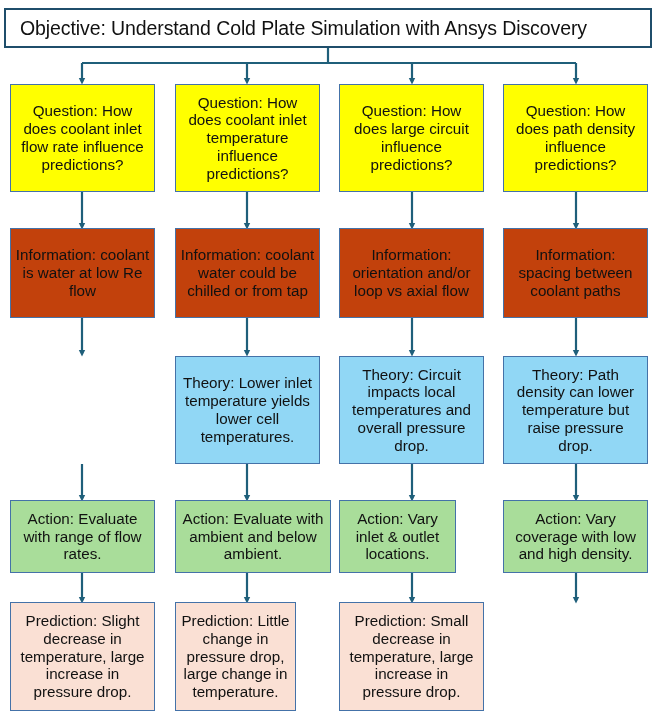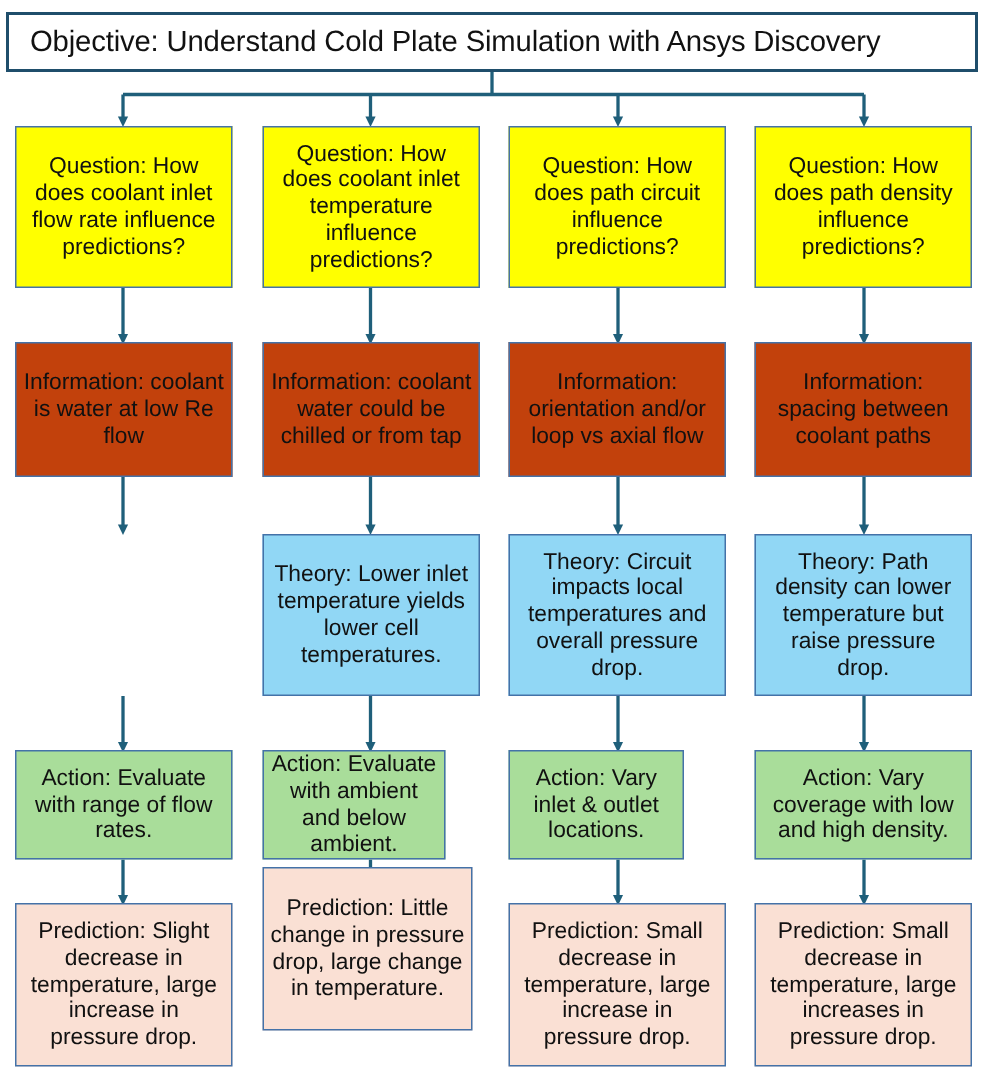--- a/index.html
+++ b/index.html
@@ -126,28 +126,27 @@
   <div class="node node-objective" style="left:4px; top:8px; width:648px; height:40px;">Objective: Understand Cold Plate Simulation with Ansys Discovery</div>
 
   <div class="node node-question" style="left:10px; top:84px; width:145px; height:108px;">Question: How does coolant inlet flow rate influence predictions?</div>
   <div class="node node-information" style="left:10px; top:228px; width:145px; height:90px;">Information: coolant is water at low Re flow</div>
   <div class="node node-action" style="left:10px; top:500px; width:145px; height:73px;">Action: Evaluate with range of flow rates.</div>
   <div class="node node-prediction" style="left:10px; top:602px; width:145px; height:109px;">Prediction: Slight decrease in temperature, large increase in pressure drop.</div>
 
   <div class="node node-question" style="left:175px; top:84px; width:145px; height:108px;">Question: How does coolant inlet temperature influence predictions?</div>
   <div class="node node-information" style="left:175px; top:228px; width:145px; height:90px;">Information: coolant water could be chilled or from tap</div>
   <div class="node node-theory" style="left:175px; top:356px; width:145px; height:108px;">Theory: Lower inlet temperature yields lower cell temperatures.</div>
-  <div class="node node-action" style="left:175px; top:500px; width:122px; height:73px;">Action: Evaluate with ambient and below ambient.</div>
-  <div class="node node-prediction" style="left:175px; top:578px; width:140px; height:109px;">Prediction: Little change in pressure drop, large change in temperature.</div>
+  <div class="node node-action" style="left:175px; top:500px; width:156px; height:73px;">Action: Evaluate with ambient and below ambient.</div>
+  <div class="node node-prediction" style="left:175px; top:602px; width:121px; height:109px;">Prediction: Little change in pressure drop, large change in temperature.</div>
 
-  <div class="node node-question" style="left:339px; top:84px; width:145px; height:108px;">Question: How does path circuit influence predictions?</div>
+  <div class="node node-question" style="left:339px; top:84px; width:145px; height:108px;">Question: How does large circuit influence predictions?</div>
   <div class="node node-information" style="left:339px; top:228px; width:145px; height:90px;">Information: orientation and/or loop vs axial flow</div>
   <div class="node node-theory" style="left:339px; top:356px; width:145px; height:108px;">Theory: Circuit impacts local temperatures and overall pressure drop.</div>
   <div class="node node-action" style="left:339px; top:500px; width:117px; height:73px;">Action: Vary inlet &amp; outlet locations.</div>
   <div class="node node-prediction" style="left:339px; top:602px; width:145px; height:109px;">Prediction: Small decrease in temperature, large increase in pressure drop.</div>
 
   <div class="node node-question" style="left:503px; top:84px; width:145px; height:108px;">Question: How does path density influence predictions?</div>
   <div class="node node-information" style="left:503px; top:228px; width:145px; height:90px;">Information: spacing between coolant paths</div>
   <div class="node node-theory" style="left:503px; top:356px; width:145px; height:108px;">Theory:  Path density can lower temperature but raise pressure drop.</div>
   <div class="node node-action" style="left:503px; top:500px; width:145px; height:73px;">Action: Vary coverage with low and high density.</div>
-  <div class="node node-prediction" style="left:503px; top:602px; width:145px; height:109px;">Prediction: Small decrease in temperature, large increases in pressure drop.</div>
 
 </div>
 
 </body></html>

